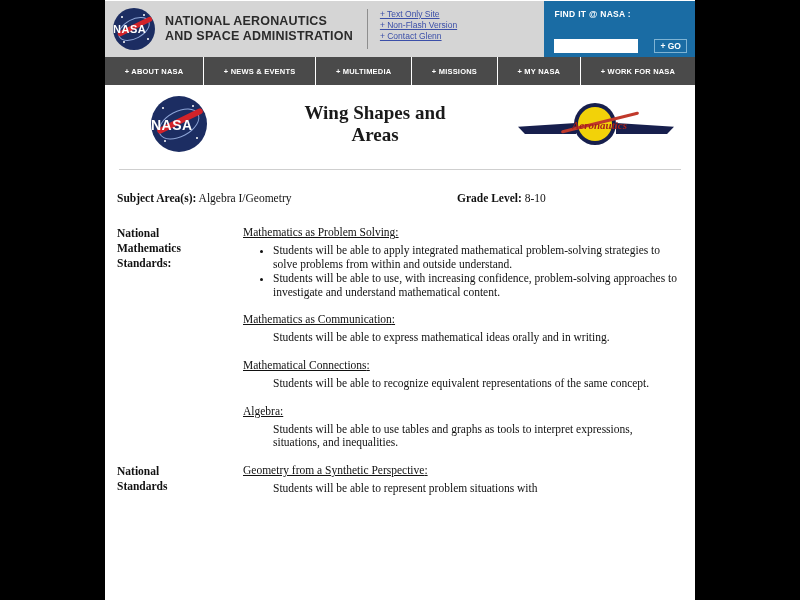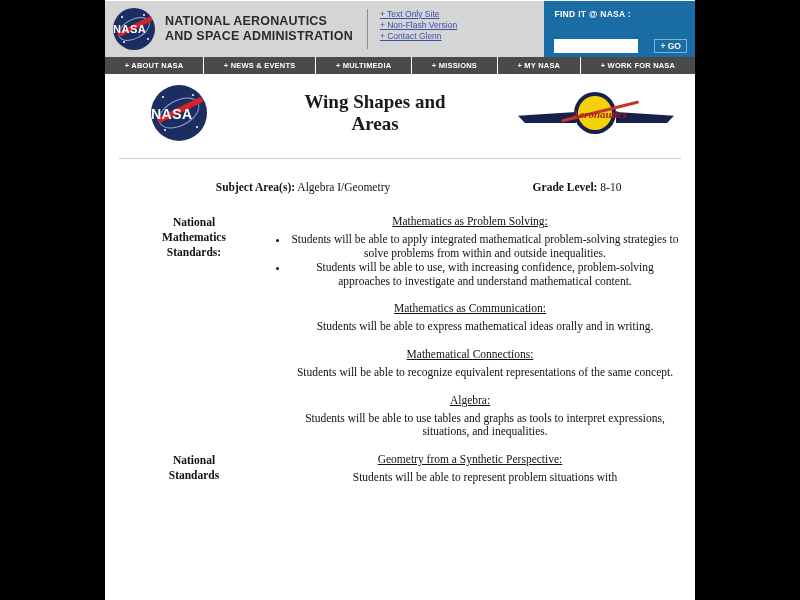--- a/index.html
+++ b/index.html
@@ -158,21 +158,21 @@
     color: #ffffff;
     border: 1px solid #7fb4d4;
     padding: 1px 5px;
     background: #1a6ca4;
     white-space: nowrap;
   }
 
   
   .navbar {
     display: flex;
-    height: 17px;
+    height: 28px;
     background: #4a4a4a;
   }
   .nav-item {
     flex: 1 1 auto;
     display: flex;
     align-items: center;
     justify-content: center;
     font-family: "Liberation Sans", sans-serif;
     font-size: 7.5px;
     font-weight: bold;
@@ -269,25 +269,24 @@
     white-space: nowrap;
   }
   .hrule {
     height: 1px;
     background: #cfcfcf;
     margin: 6px 14px 0 14px;
   }
 
   
   .content {
-    padding: 22px 14px 0 28px;
+    padding: 22px 14px 0 12px;
     box-sizing: border-box;
     font-size: 11.5px;
     color: #111111;
-    text-align: center;
   }
   .meta-row {
     display: flex;
     margin-bottom: 22px;
   }
   .meta-left { flex: 0 0 340px; }
   .meta-right { flex: 1 1 auto; }
   .lbl { font-weight: bold; }
 
   .std-row {
@@ -426,21 +425,21 @@
         <div class="std-label">
           <div>National</div>
           <div>Mathematics</div>
           <div>Standards:</div>
         </div>
 
         <div class="std-body">
 
           <div class="sub-head"><span>Mathematics as Problem Solving</span>:</div>
           <ul class="std-list">
-            <li>Students will be able to apply integrated mathematical problem-solving strategies to solve problems from within and outside inequalities.</li>
+            <li>Students will be able to apply integrated mathematical problem-solving strategies to solve problems from within and outside understand.</li>
             <li>Students will be able to use, with increasing confidence, problem-solving approaches to investigate and understand mathematical content.</li>
           </ul>
 
           <div class="sub-head"><span>Mathematics as Communication</span>:</div>
           <p class="indent-p">Students will be able to express mathematical ideas orally and in writing.</p>
 
           <div class="sub-head"><span>Mathematical Connections</span>:</div>
           <p class="indent-p">Students will be able to recognize equivalent representations of the same concept.</p>
 
           <div class="sub-head"><span>Algebra</span>:</div>

